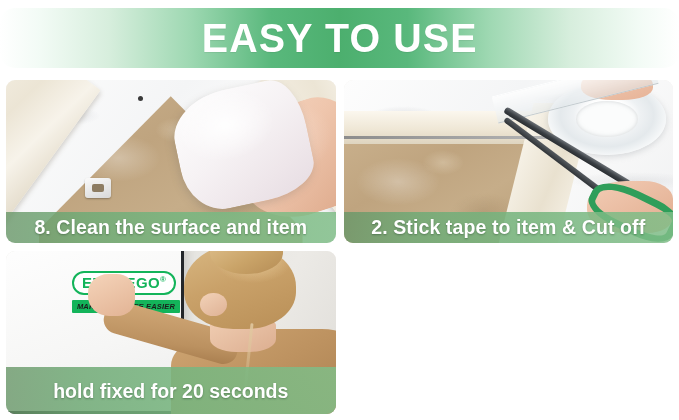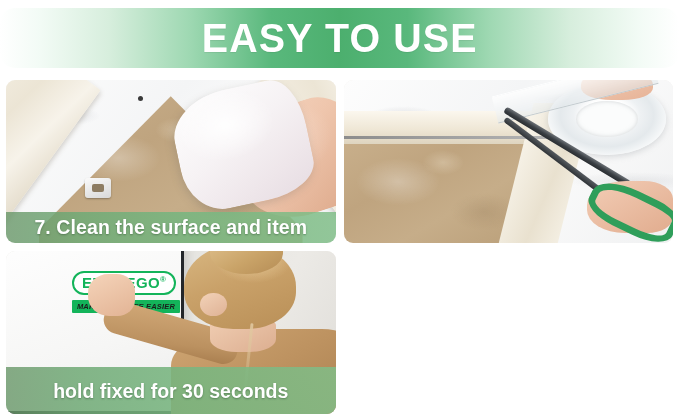--- a/index.html
+++ b/index.html
@@ -236,37 +236,38 @@
       <div class="marble"></div>
       <div class="kraft p1-kraft"></div>
       <div class="p1-bevel"></div>
       <div class="wood p1-frame-l"></div>
       <div class="wood p1-frame-r"></div>
       <div class="p1-hanger"></div>
       <div class="p1-nail1"></div>
       <div class="p1-nail2"></div>
       <div class="skin p1-hand"></div>
       <div class="cloth p1-cloth"></div>
-      <div class="caption one">7. Clean the surface and item</div>
+      <div class="caption one">8. Clean the surface and item</div>
     </div>
 
     <div class="panel">
       <div class="marble"></div>
       <div class="kraft p2-kraft"></div>
       <div class="wood p2-wood-top"></div>
       <div class="wood p2-wood-diag"></div>
       <div class="p2-glassline"></div>
       <div class="p2-roll"></div>
       <div class="p2-roll-hole"></div>
       <div class="p2-hand-top"></div>
       <div class="p2-tape"></div>
       <div class="p2-scis-blade1"></div>
       <div class="p2-scis-blade2"></div>
       <div class="p2-hand-bot"></div>
       <div class="p2-scis-handle"></div>
+      <div class="caption one">2. Stick tape to item &amp; Cut off</div>
     </div>
 
 
     <div class="panel">
       <div class="p4-wall"></div>
       <div class="p4-poster"></div>
 
       <div class="logo-box">
         <div class="logo-outer">
           <span class="logo-text">EZLIFEGO</span><span class="logo-text logo-reg">®</span>
@@ -278,19 +279,19 @@
       <div class="p4-arm"></div>
       <div class="p4-hand"></div>
       <div class="p4-neck"></div>
       <div class="p4-head"></div>
       <div class="p4-ear"></div>
       <div class="p4-bun"></div>
       <div class="p4-strand"></div>
 
       <div class="caption two">
         <div>
-          <div>hold fixed for 30 seconds</div>
+          <div>hold fixed for 20 seconds</div>
         </div>
       </div>
     </div>
 
   </div>
 </div>
 
 </body></html>

